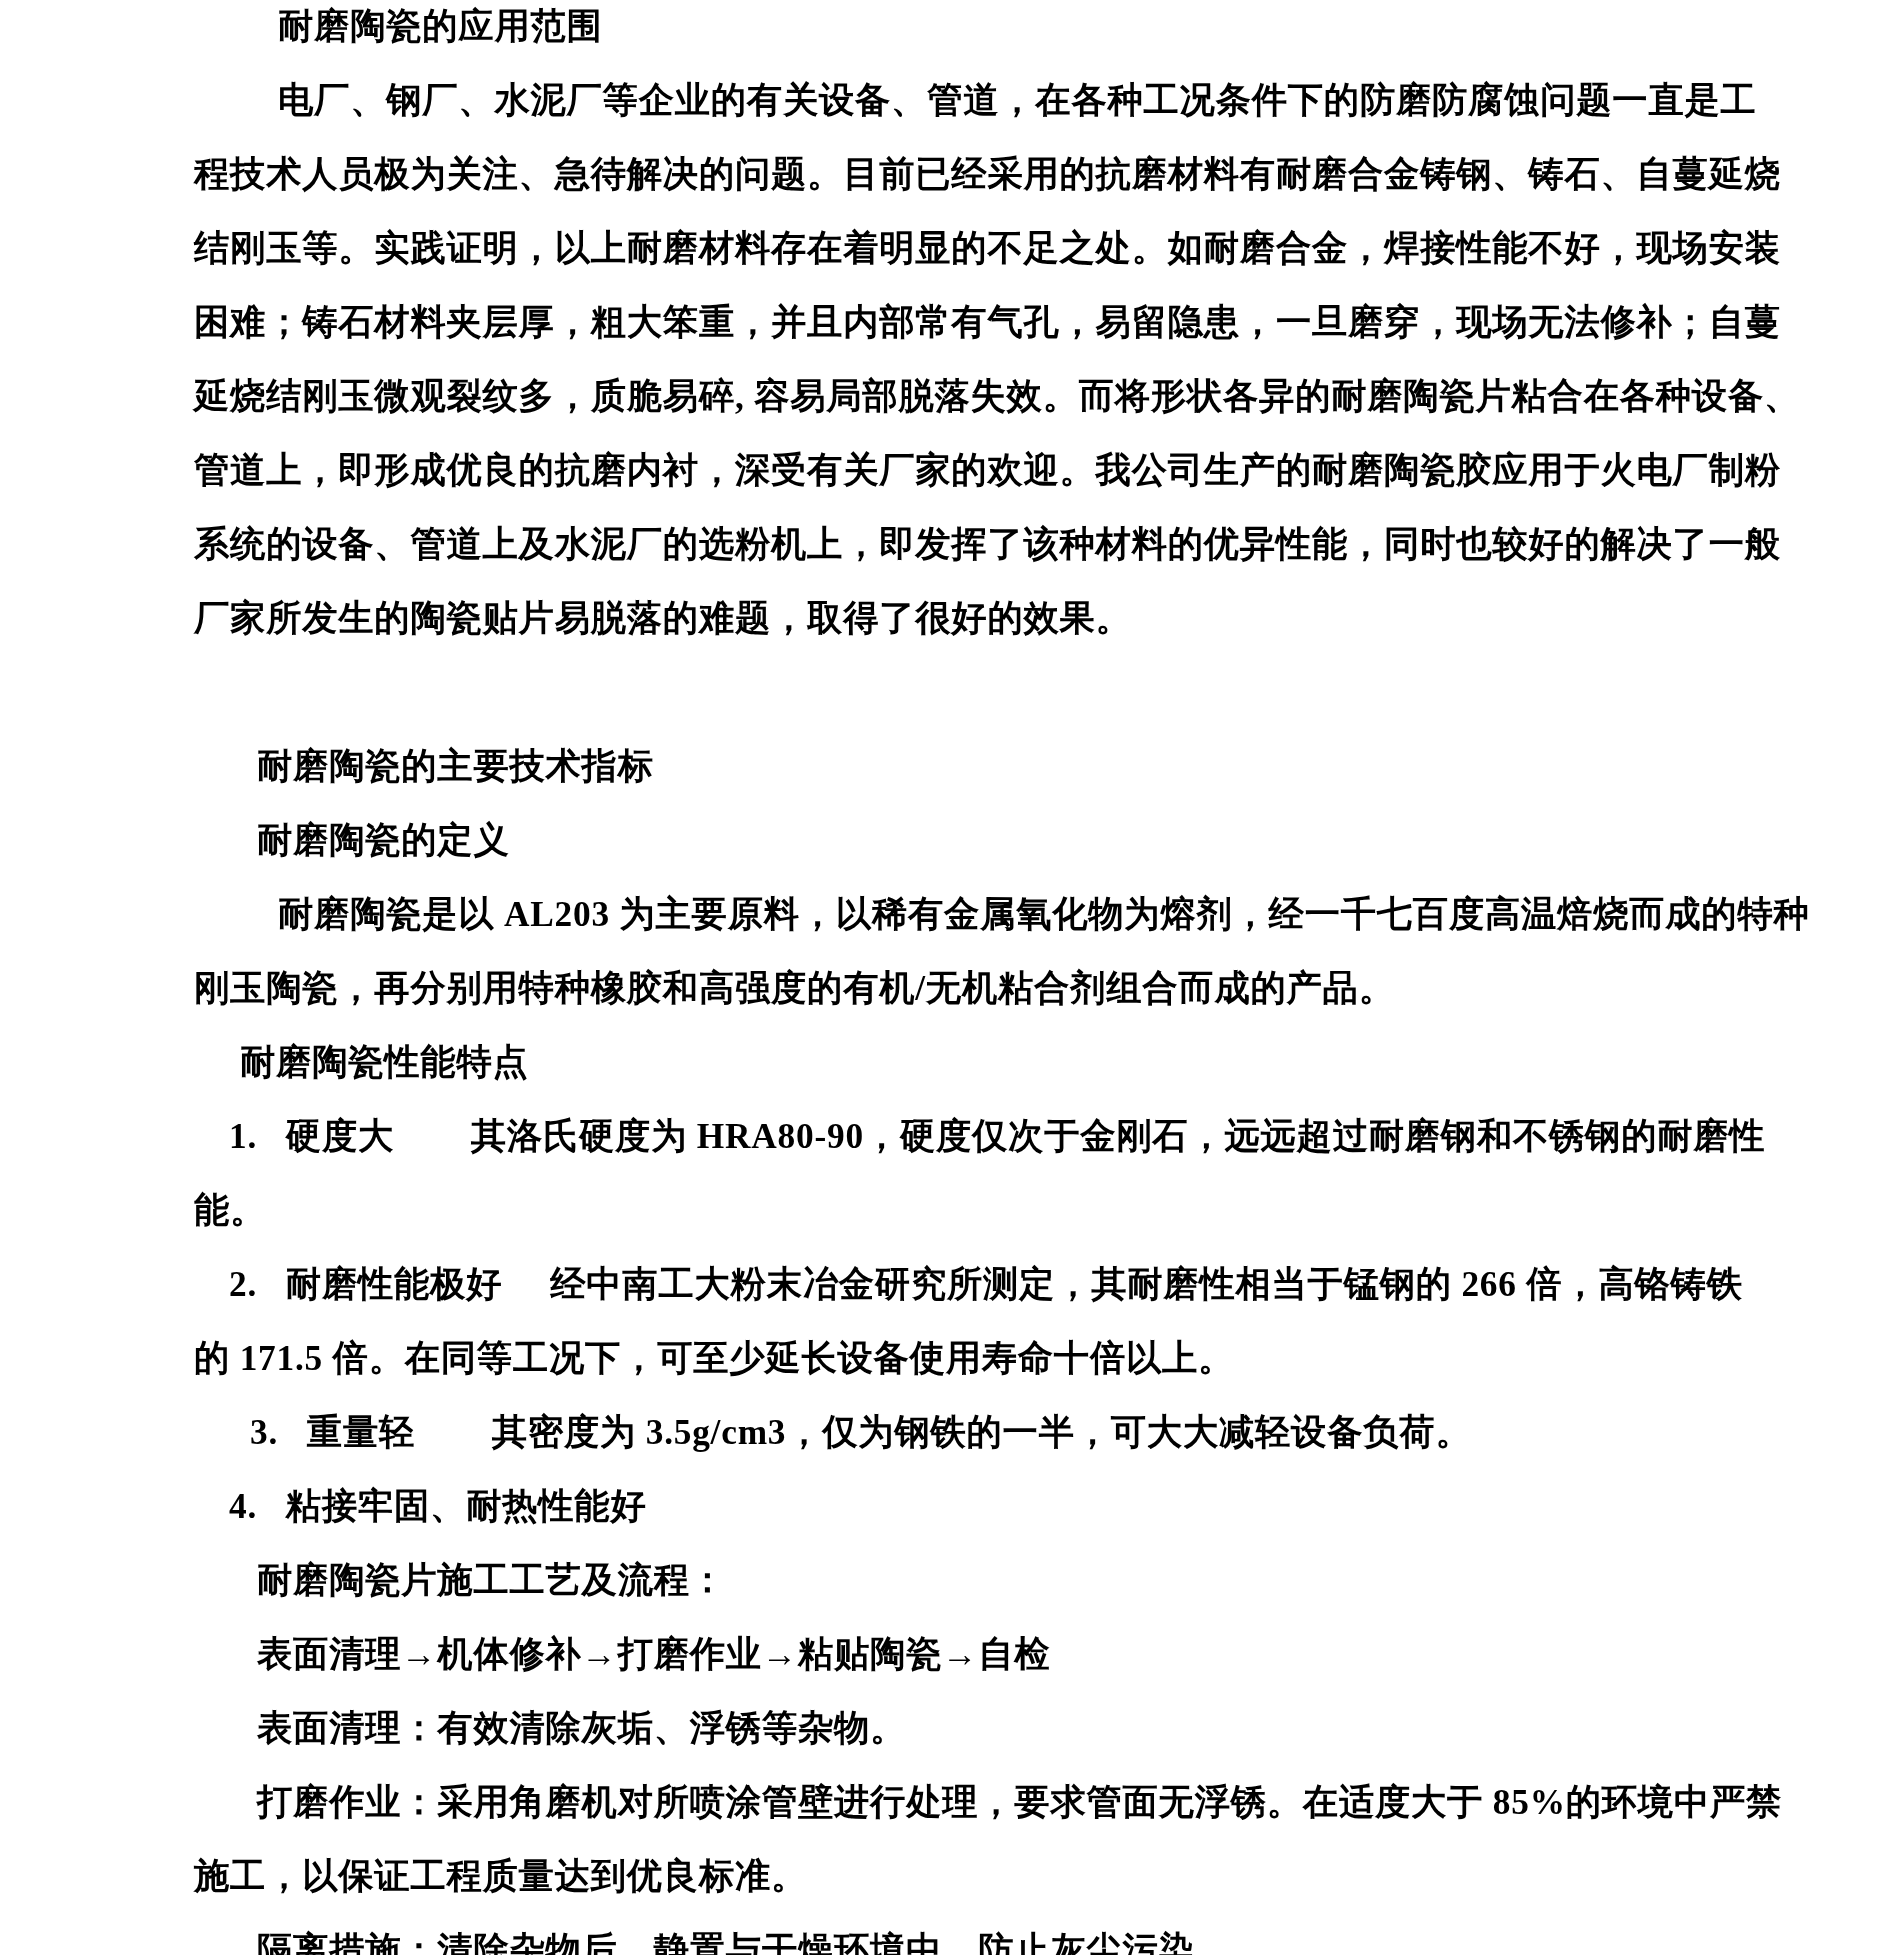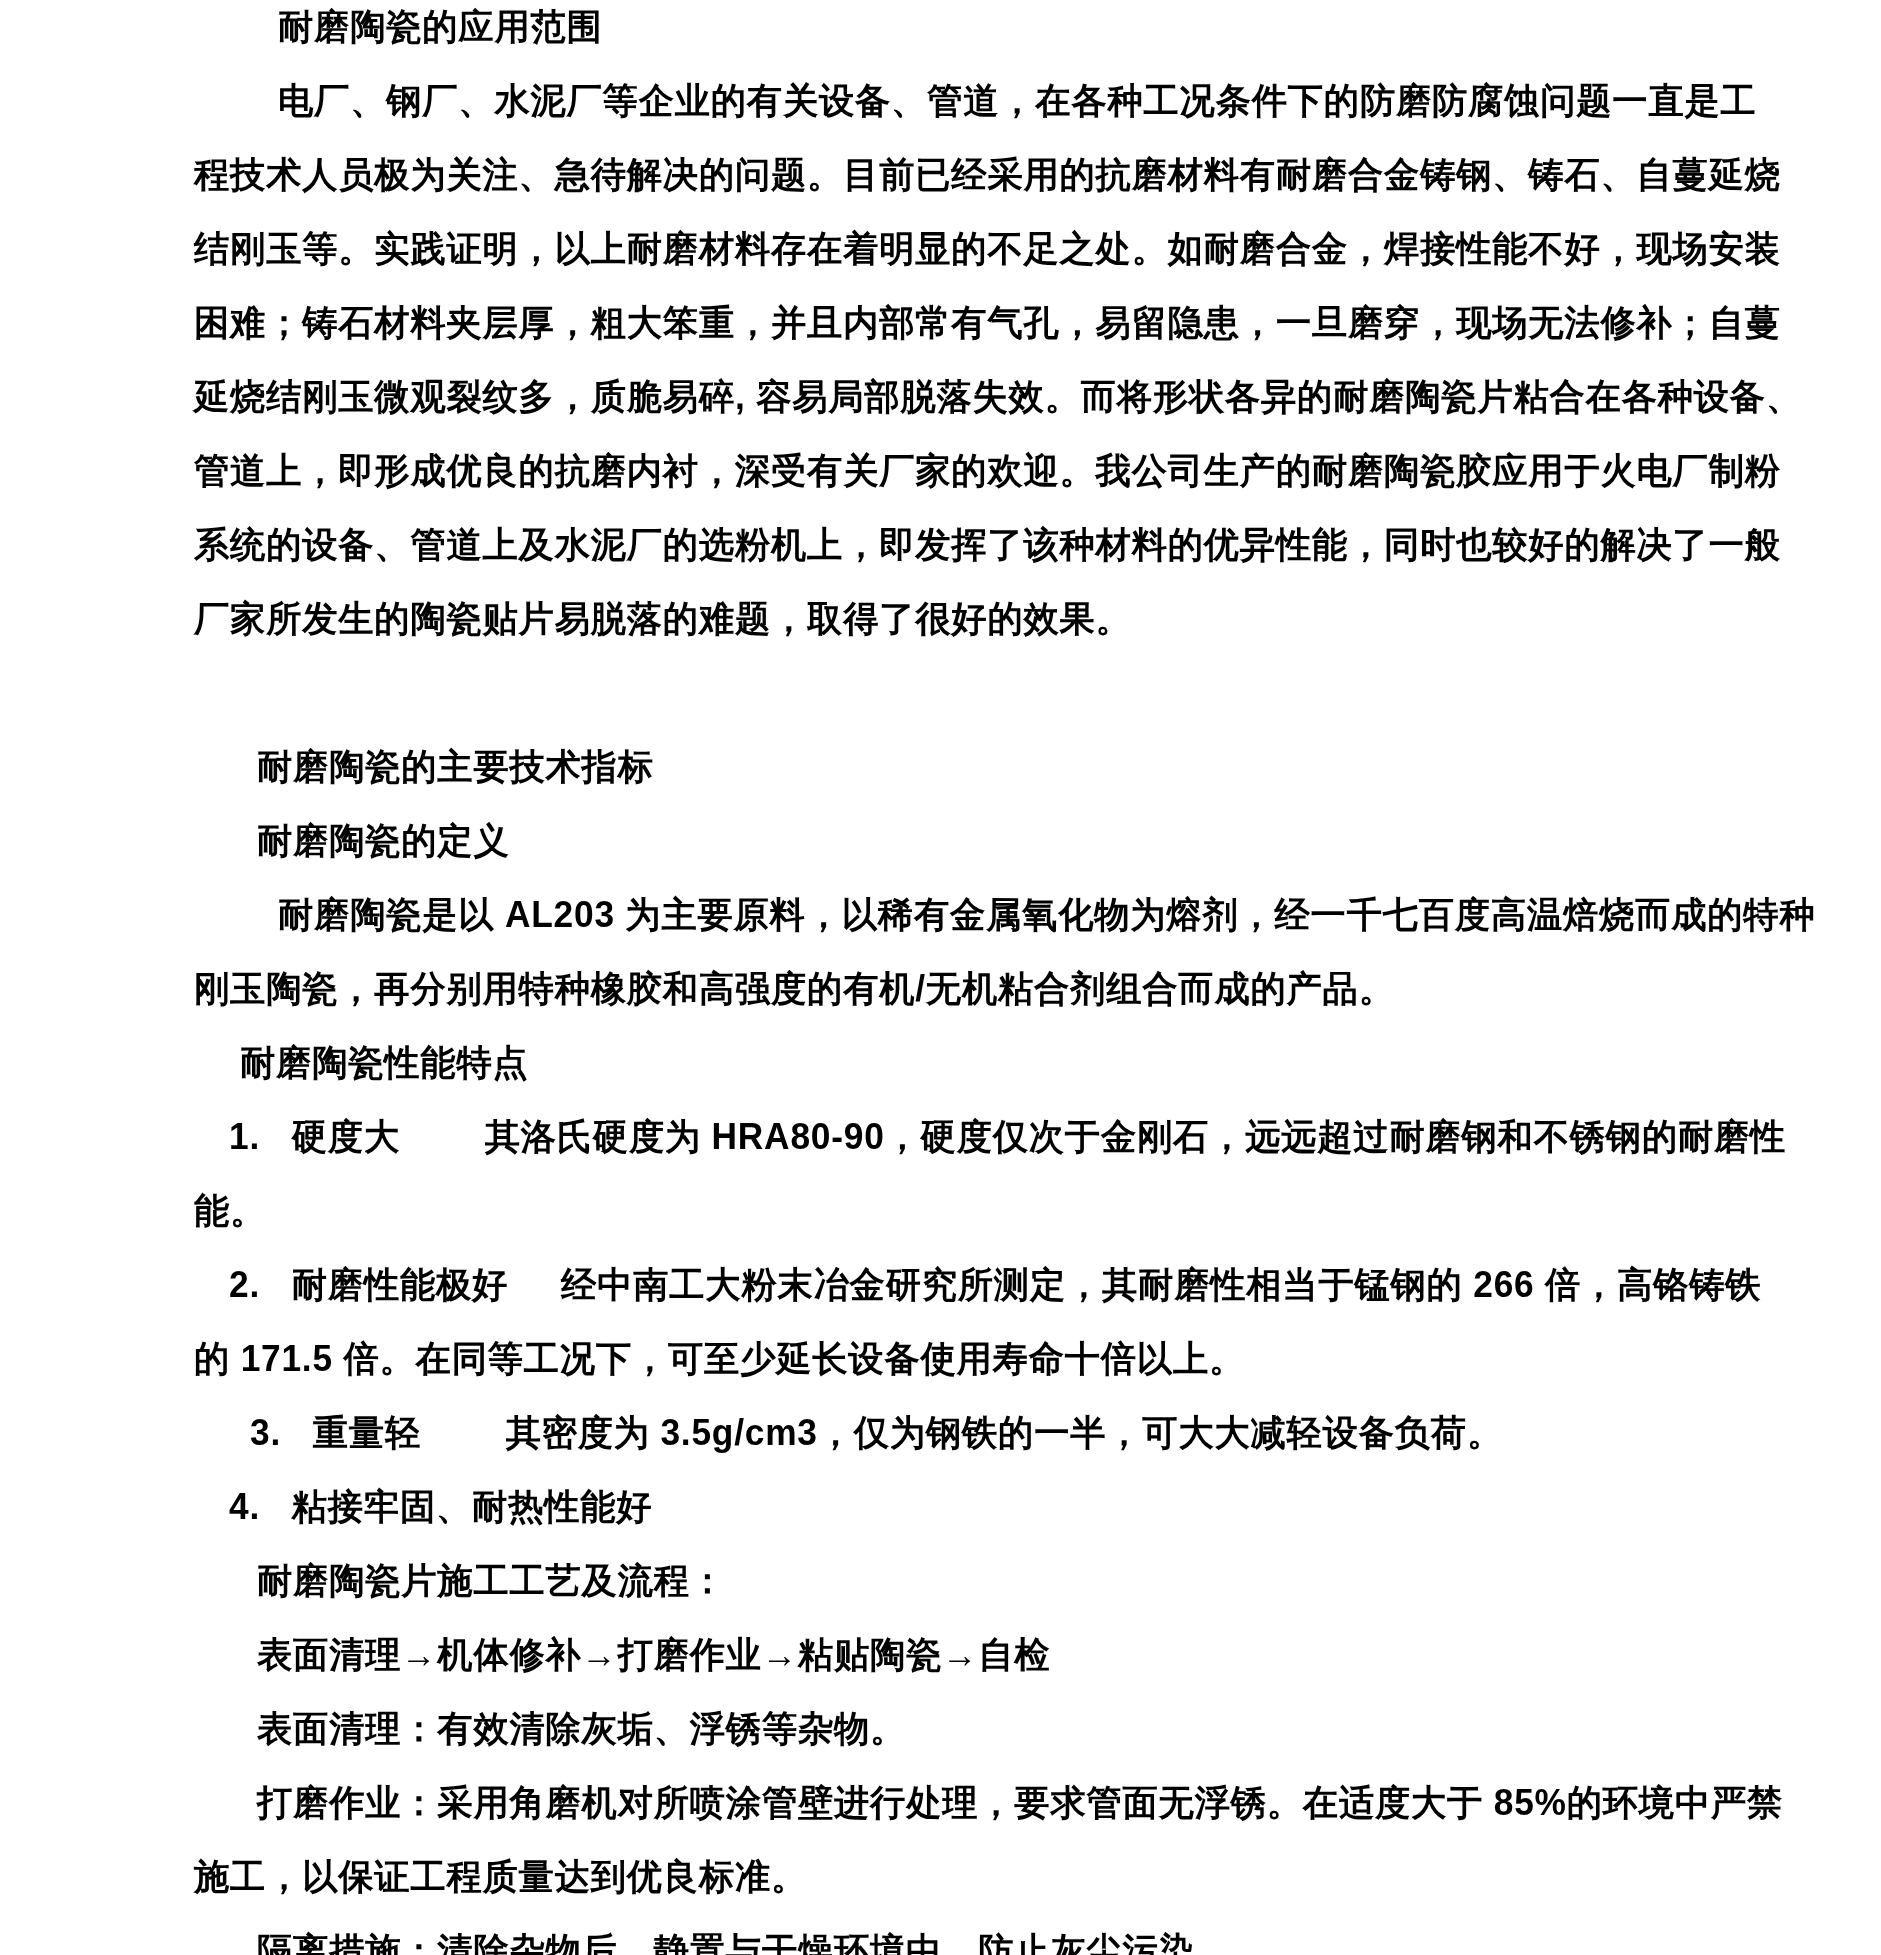--- a/index.html
+++ b/index.html
@@ -30,21 +30,21 @@
   .indent-flush { left: 194px; }
   .indent-para  { left: 278px; }
   .indent-head  { left: 257px; }
   .indent-head2 { left: 240px; }
   .indent-list  { left: 229px; }
   .indent-list3 { left: 250px; }
 </style>
 </head>
 <body>
 
-<div class="page" style="background: rgb(255, 255, 255); color: rgb(0, 0, 0);">
+<div class="page" style="background: rgb(255, 255, 255); color: rgb(0, 0, 0); font-family: Liberation Serif, serif;">
     <div class="line indent-para" style="top: 6px;">耐磨陶瓷的应用范围</div>
     <div class="line indent-para" style="top: 80px;">电厂、钢厂、水泥厂等企业的有关设备、管道，在各种工况条件下的防磨防腐蚀问题一直是工</div>
     <div class="line indent-flush" style="top: 154px;">程技术人员极为关注、急待解决的问题。目前已经采用的抗磨材料有耐磨合金铸钢、铸石、自蔓延烧</div>
     <div class="line indent-flush" style="top: 228px;">结刚玉等。实践证明，以上耐磨材料存在着明显的不足之处。如耐磨合金，焊接性能不好，现场安装</div>
     <div class="line indent-flush" style="top: 302px;">困难；铸石材料夹层厚，粗大笨重，并且内部常有气孔，易留隐患，一旦磨穿，现场无法修补；自蔓</div>
     <div class="line indent-flush" style="top: 376px;">延烧结刚玉微观裂纹多，质脆易碎, 容易局部脱落失效。而将形状各异的耐磨陶瓷片粘合在各种设备、</div>
     <div class="line indent-flush" style="top: 450px;">管道上，即形成优良的抗磨内衬，深受有关厂家的欢迎。我公司生产的耐磨陶瓷胶应用于火电厂制粉</div>
     <div class="line indent-flush" style="top: 524px;">系统的设备、管道上及水泥厂的选粉机上，即发挥了该种材料的优异性能，同时也较好的解决了一般</div>
     <div class="line indent-flush" style="top: 598px;">厂家所发生的陶瓷贴片易脱落的难题，取得了很好的效果。</div>
     <div class="line indent-flush" style="top: 672px;"></div>

